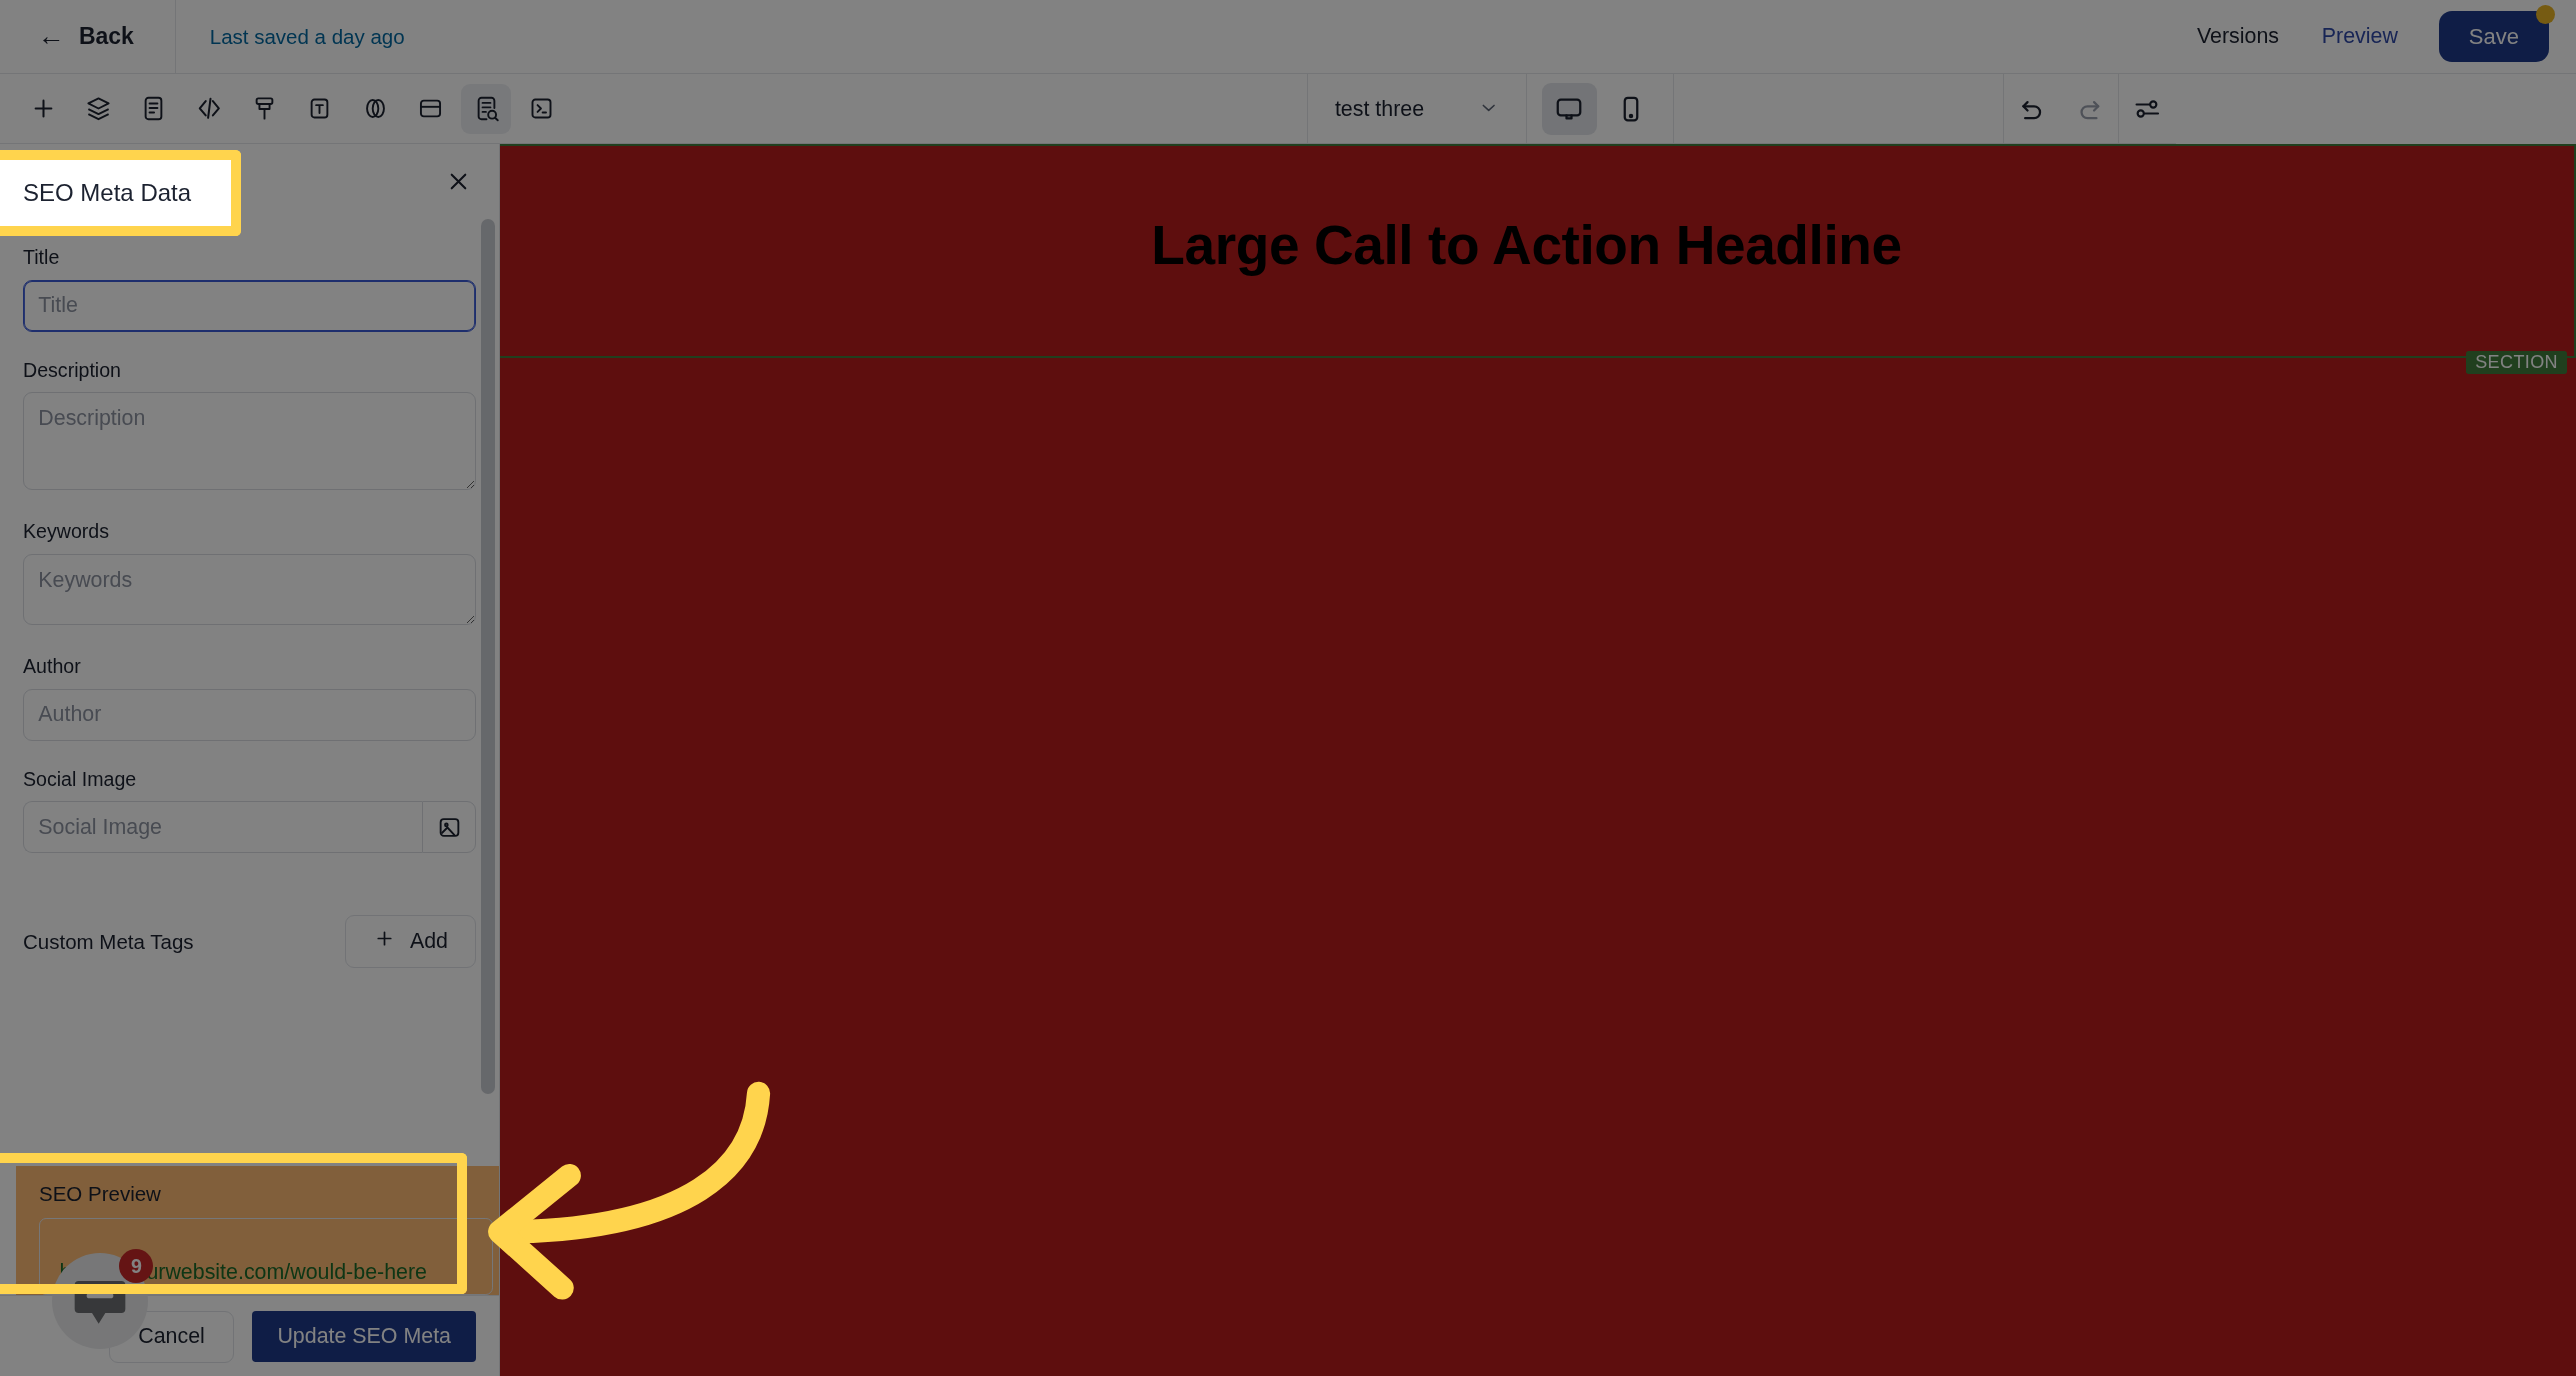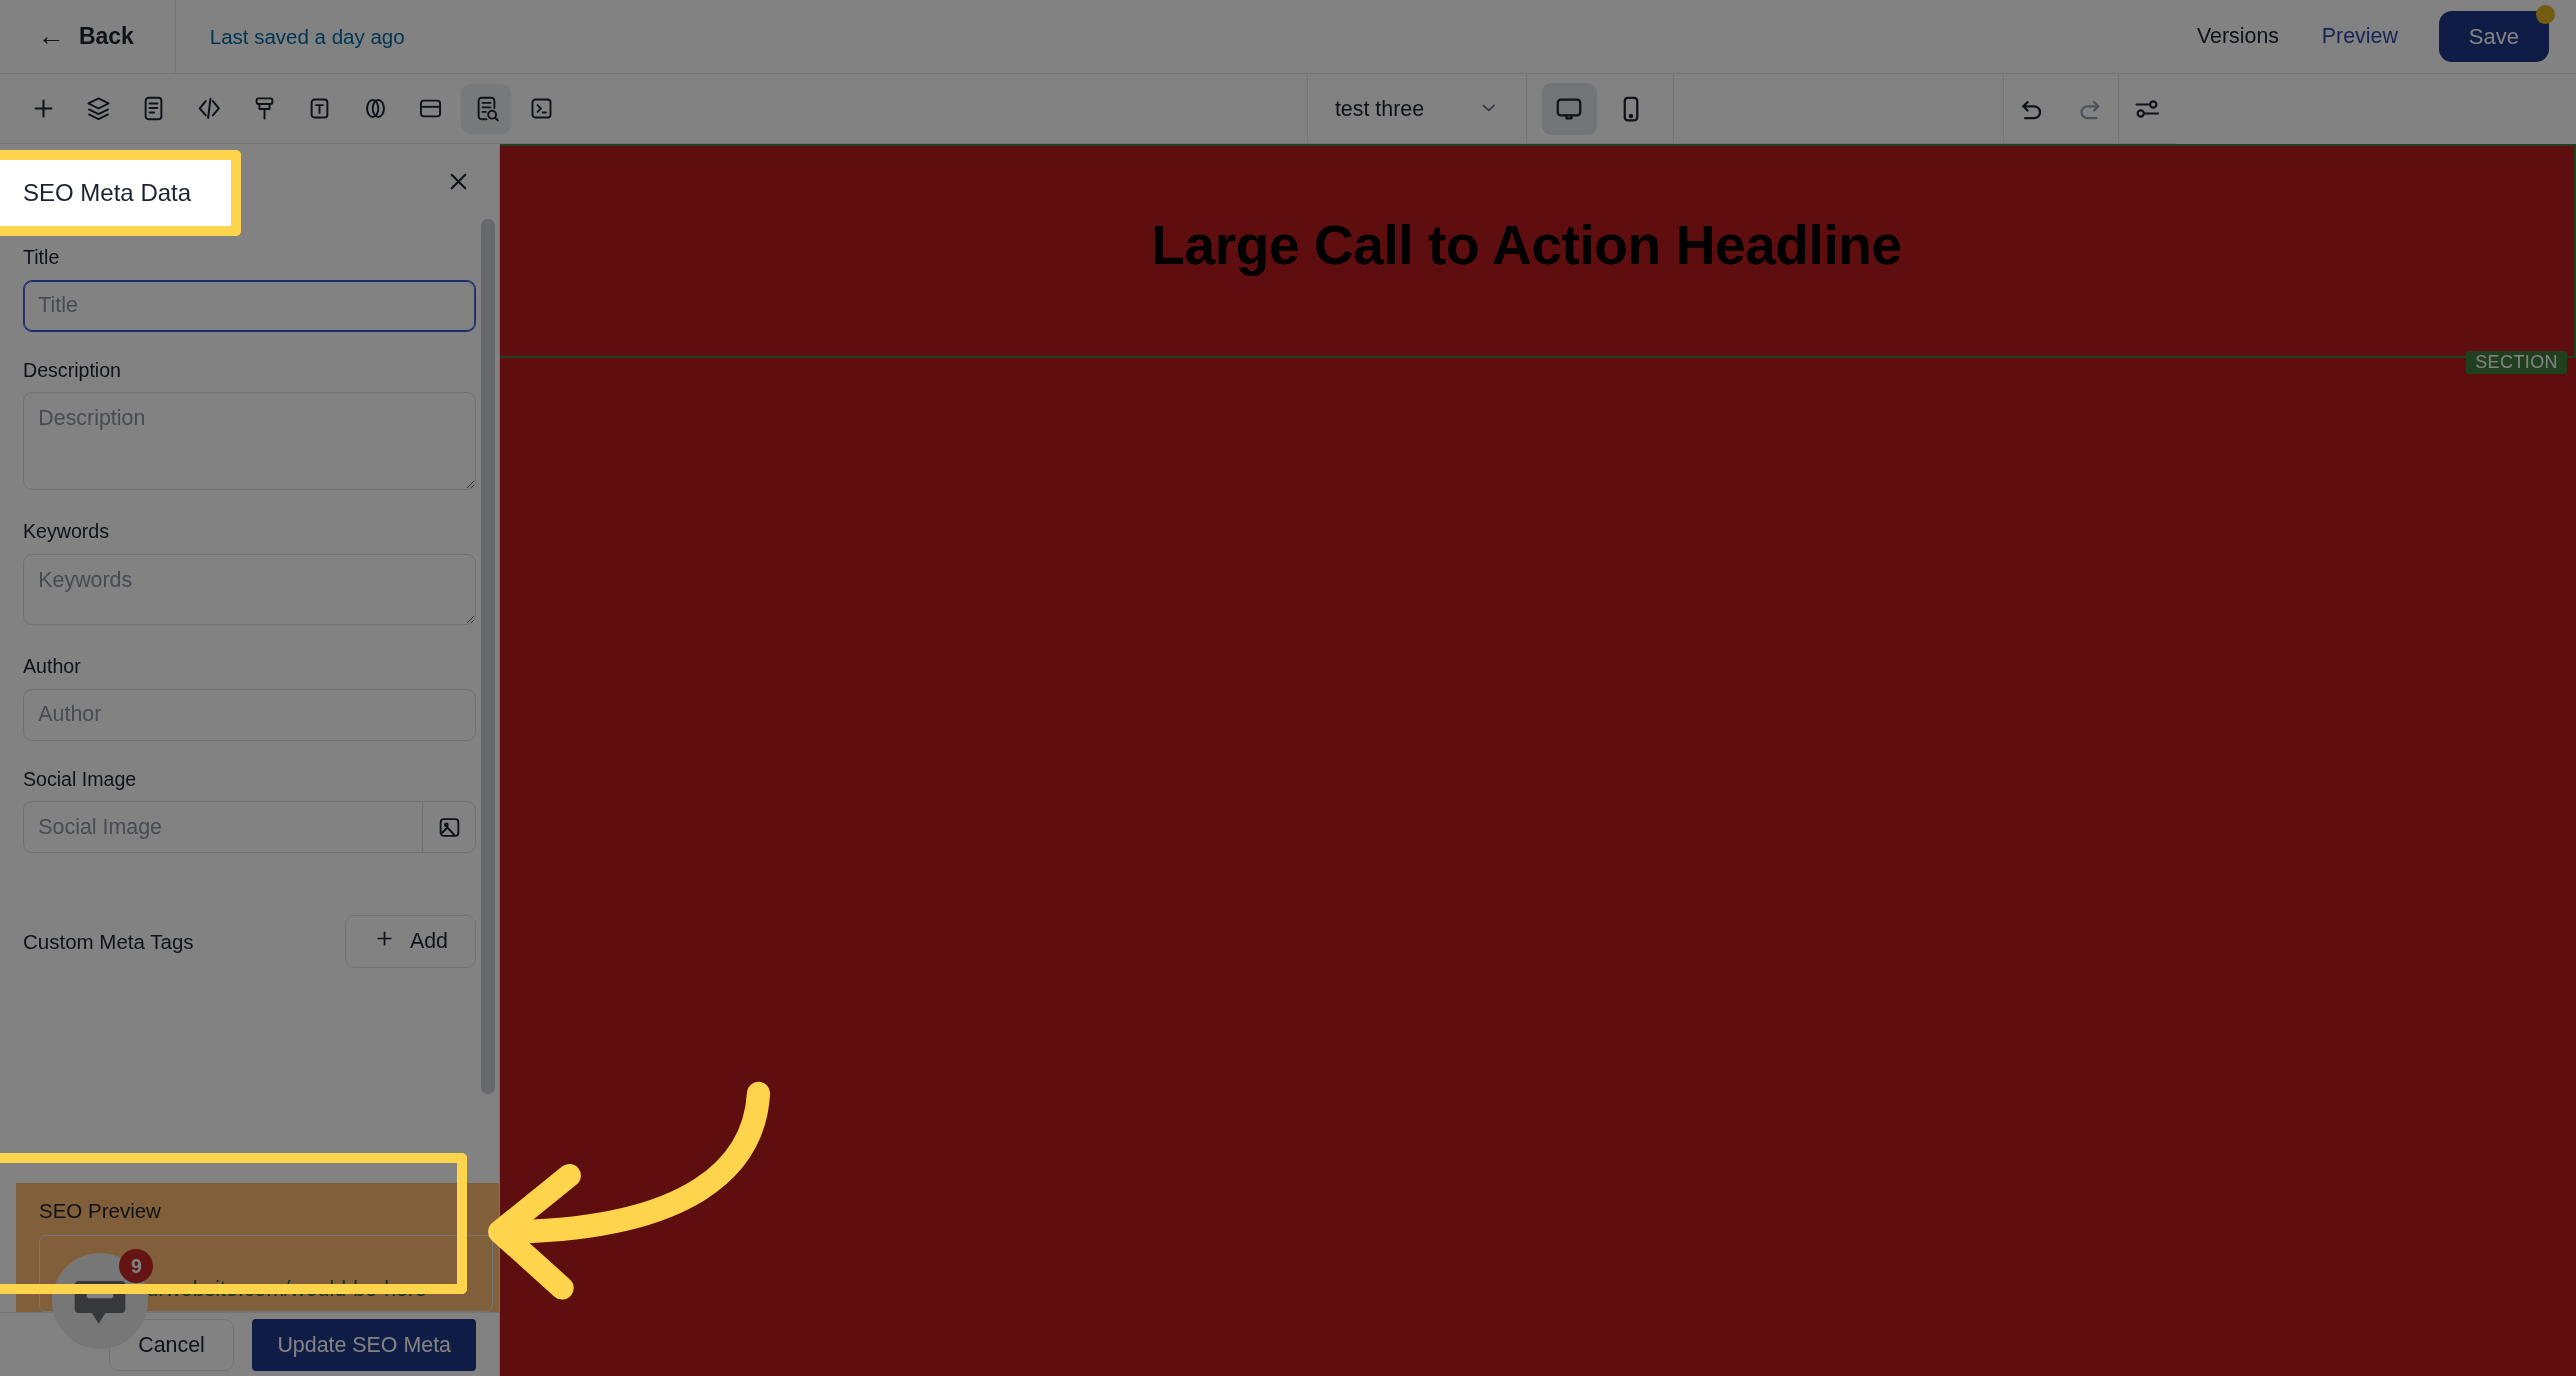--- a/index.html
+++ b/index.html
@@ -244,21 +244,21 @@
   .seo-preview-label { font-size: 20.5px; color: #1c2230; }
   .seo-preview-card {
     margin-top: 12.5px;
     border: 0.9px solid #e7e9ee; border-radius: 7.1px;
     height: 77px; padding: 41px 19.6px 0 19.6px;
     overflow: hidden;
   }
   .seo-url { font-size: 21.4px; color: #1d6b2a; white-space: nowrap; }
 
   .panel-footer {
-    flex: 0 0 auto; height: 65px;
+    flex: 0 0 auto; height: 82px;
     border-top: 0.9px solid #e4e6ea;
     display: flex; align-items: center; justify-content: flex-end;
     gap: 18px; padding-right: 23px;
     background: #ffffff;
   }
   .btn-cancel {
     border: 0.9px solid #dfe2e8; border-radius: 9px;
     background: #ffffff; color: #1c2230;
     font-size: 21.4px; padding: 12.5px 28.6px; cursor: pointer;
     font-family: "Liberation Sans", sans-serif;

